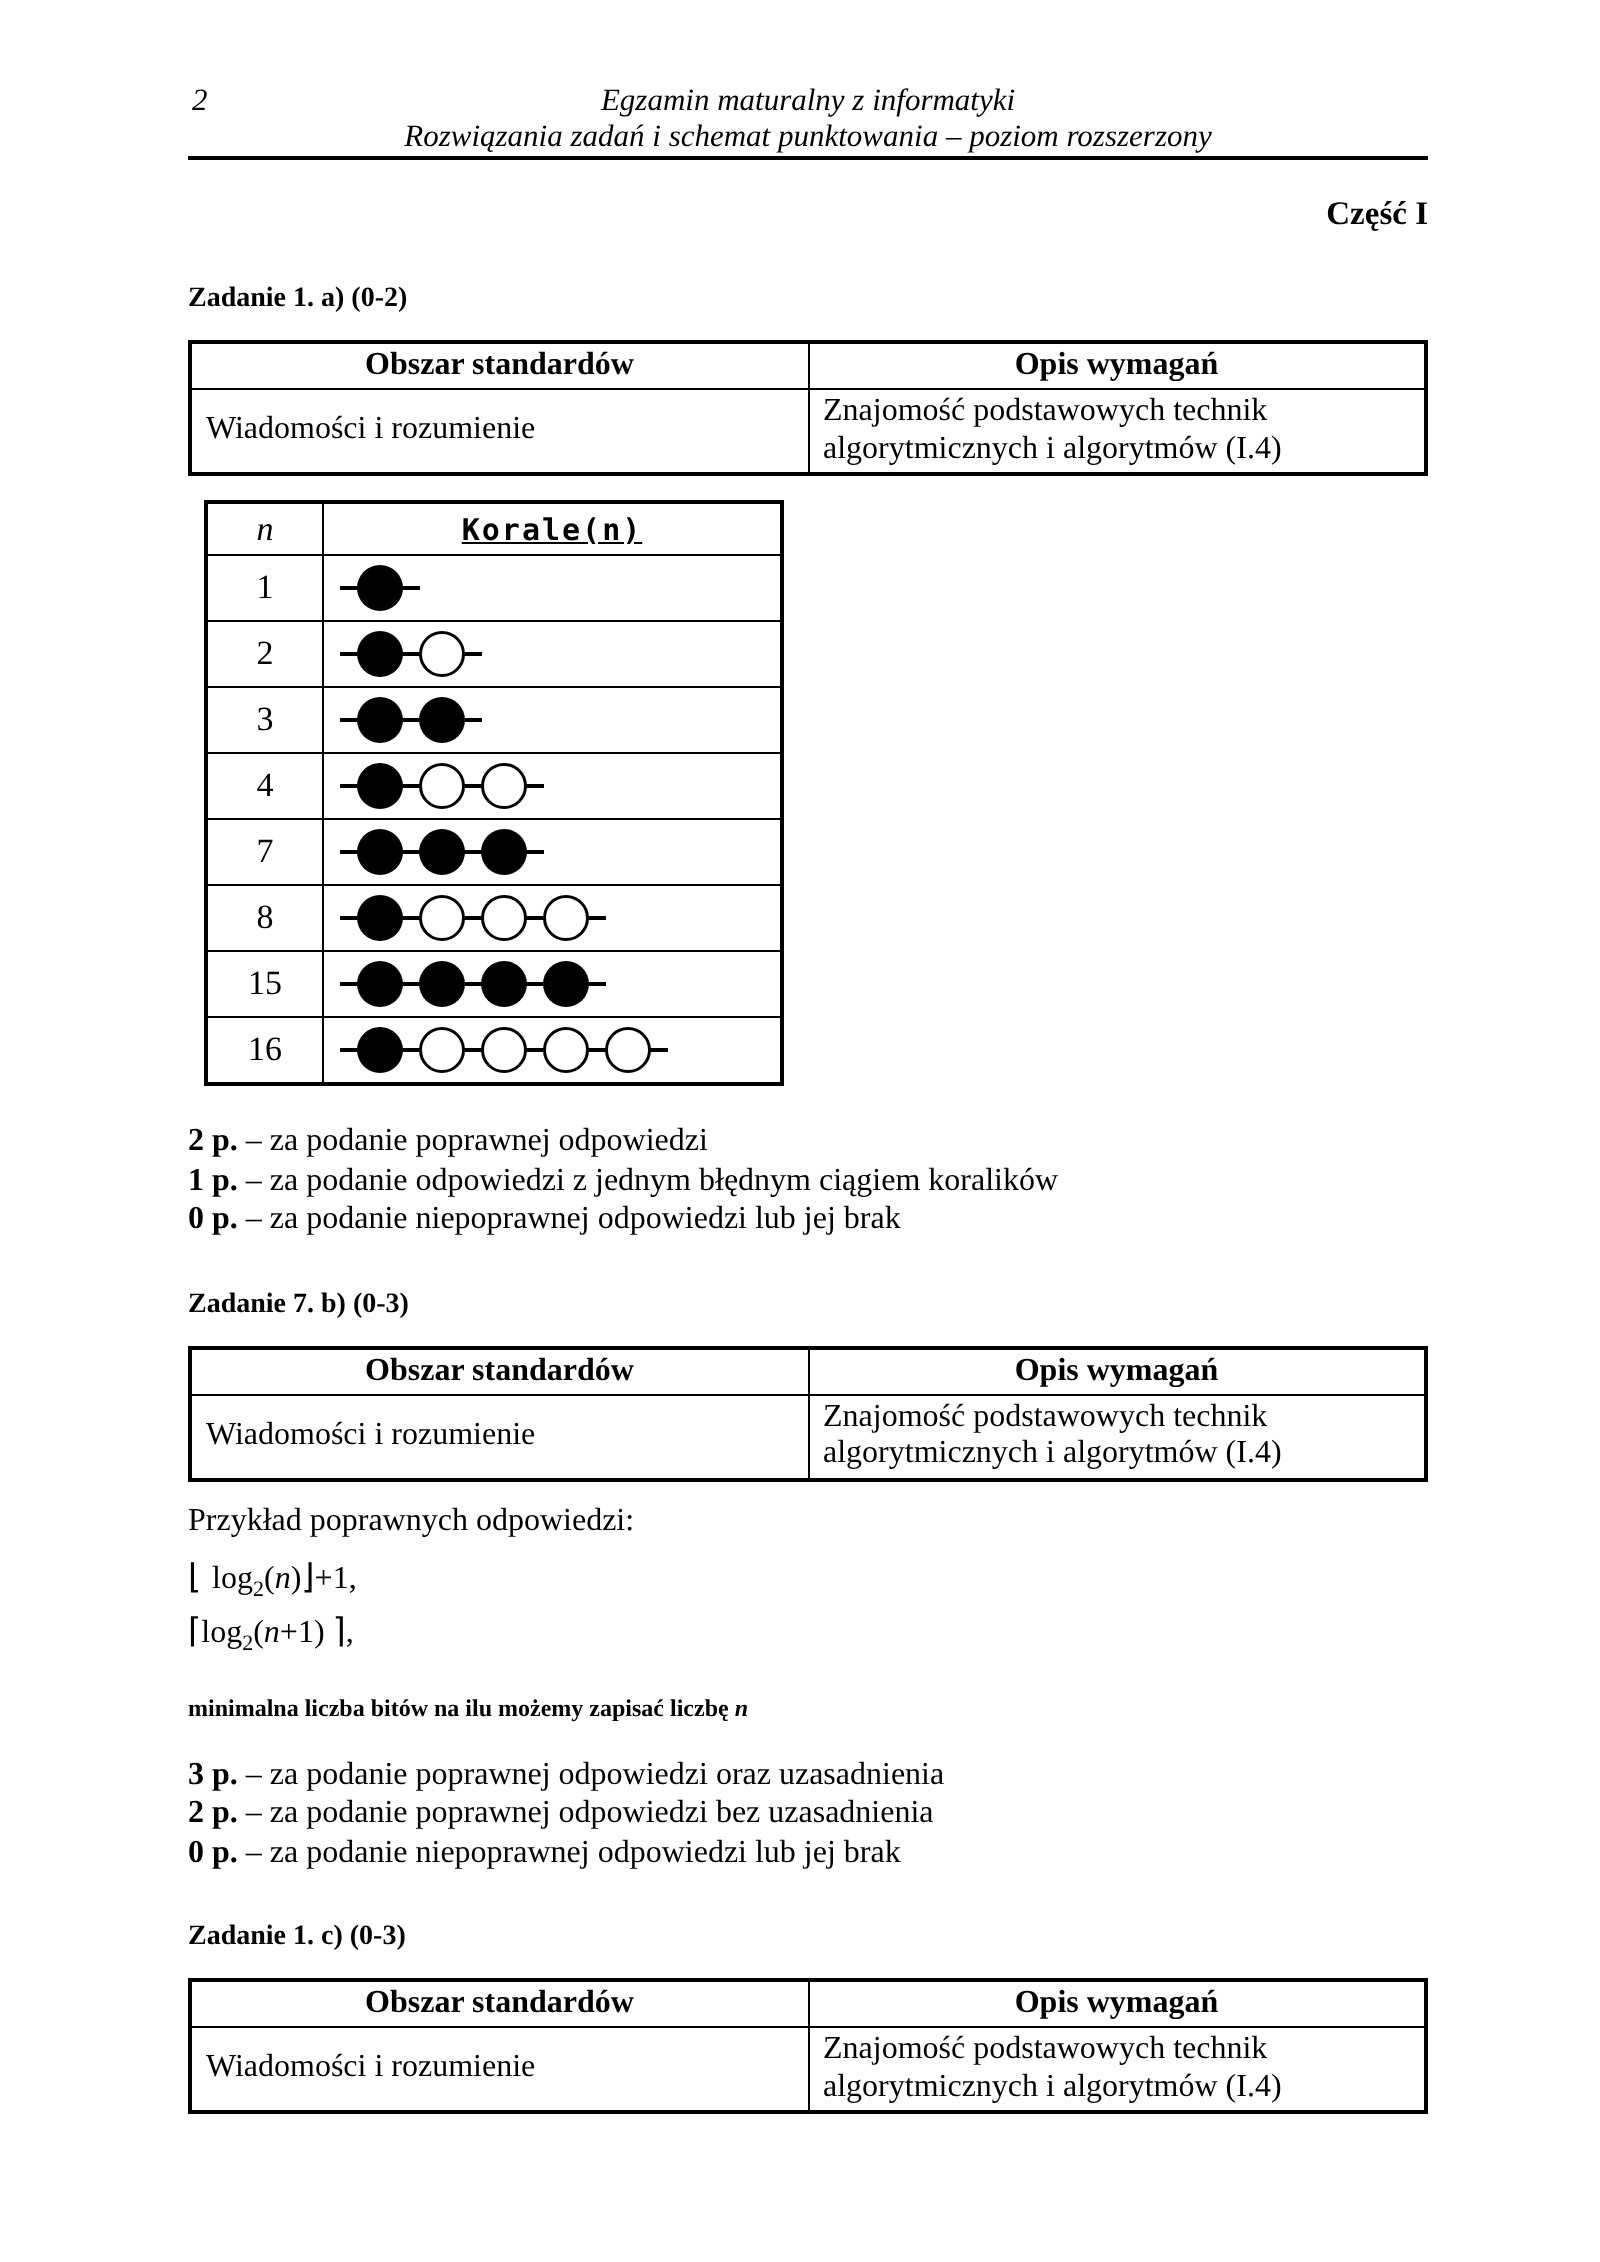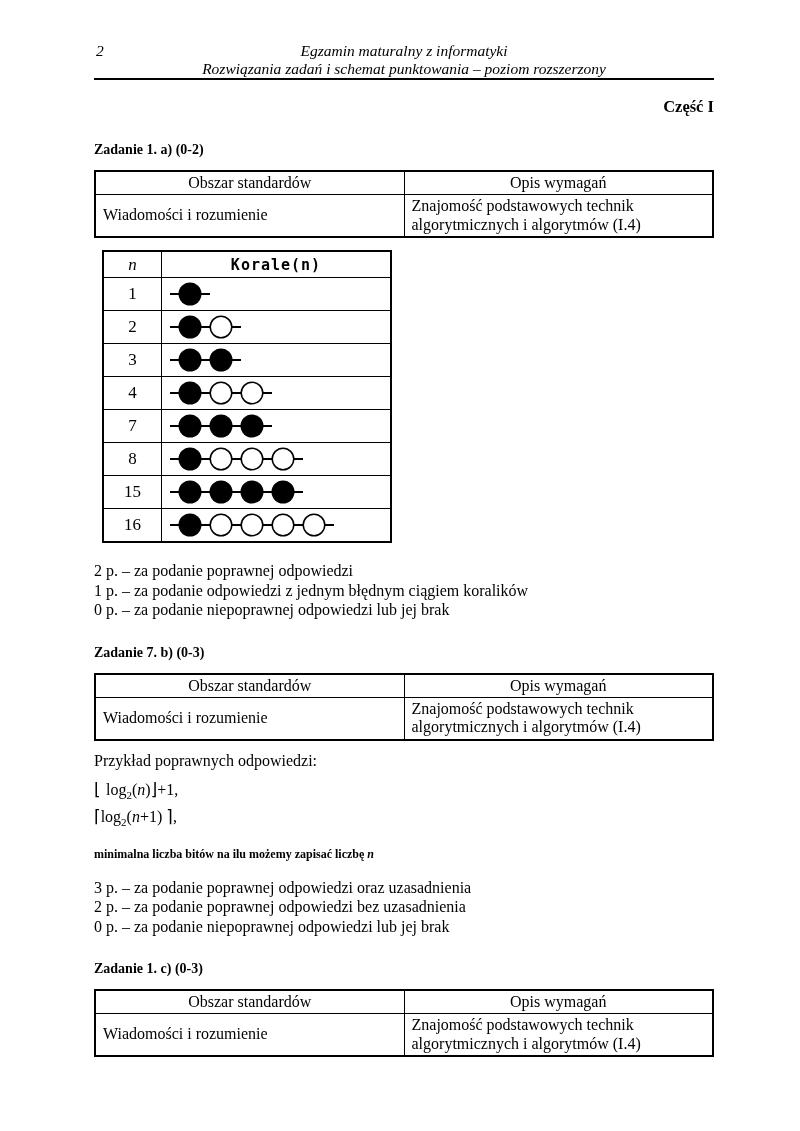--- a/index.html
+++ b/index.html
@@ -16,40 +16,40 @@
   .hdr-row { position: relative; text-align: center; font-style: italic; font-size: 15.5px; line-height: 17.5px; }
   .pagenum { position: absolute; left: 2px; top: 0; font-style: italic; }
   .hdr-rule { border: 0; border-top: 2px solid #000; margin: 1px 0 0 0; }
 
   .part-title { font-weight: bold; font-size: 16.5px; margin: 17px 0 0 0; text-align: right; }
   .zad-title { font-weight: bold; font-size: 14px; margin: 25px 0 0 0; }
 
   
   table.std { width: 100%; border-collapse: collapse; border: 2px solid #000; margin-top: 12px; table-layout: fixed; }
   table.std th, table.std td { border: 1px solid #000; width: 50%; }
-  table.std th { font-weight: normal; font-size: 16px; padding: 1px 4px; height: 20px; }
+  table.std th { font-weight: bold; font-size: 16px; padding: 1px 4px; height: 20px; }
   table.std td { font-size: 16px; padding: 2px 7px; vertical-align: middle; line-height: 18.5px; height: 36px; }
 
   .lead { font-size: 16px; margin: 19px 0 0 0; }
   .lead.tight { margin-top: 11px; }
 
   
   table.beads { border-collapse: collapse; border: 2px solid #000; margin: 12px 0 0 8px; }
   table.beads th, table.beads td { border: 1px solid #000; }
   table.beads thead th { height: 23px; }
   .n-col { width: 55px; font-style: italic; font-size: 17px; font-weight: normal; text-align: center; }
-  .beads-col { width: 226px; font-family: "DejaVu Sans Mono", "Liberation Mono", monospace; font-weight: bold; font-size: 15px; letter-spacing: 1px; text-align: center; }
+  .beads-col { width: 226px; font-family: "DejaVu Sans Mono", "Liberation Mono", monospace; font-weight: bold; font-size: 15px; letter-spacing: 1px; text-align: center; text-decoration: underline; }
   td.n-cell { text-align: center; font-size: 17px; height: 30px; }
   td.bead-cell { padding: 0; height: 30px; }
   td.bead-cell svg { display: block; }
 
   
   .scoring { margin-top: 18px; font-size: 16px; line-height: 19.5px; }
   .scoring p { margin: 0; }
-  .score-pts { font-weight: normal; }
+  .score-pts { font-weight: bold; }
 
   
   .formulas { margin-top: 9px; font-size: 16px; line-height: 21px; }
   .formula { margin: 0; }
   .f-br { font-family: "DejaVu Sans", "DejaVu Serif", serif; font-size: 17px; }
   .f-sub { font-size: 11px; vertical-align: -4px; }
   .f-it { font-style: italic; }
   .note { font-size: 12px; margin: 14px 0 0 0; font-weight: bold; }
   .nvar { font-style: italic; }
   .scoring.after-note { margin-top: 16px; }

